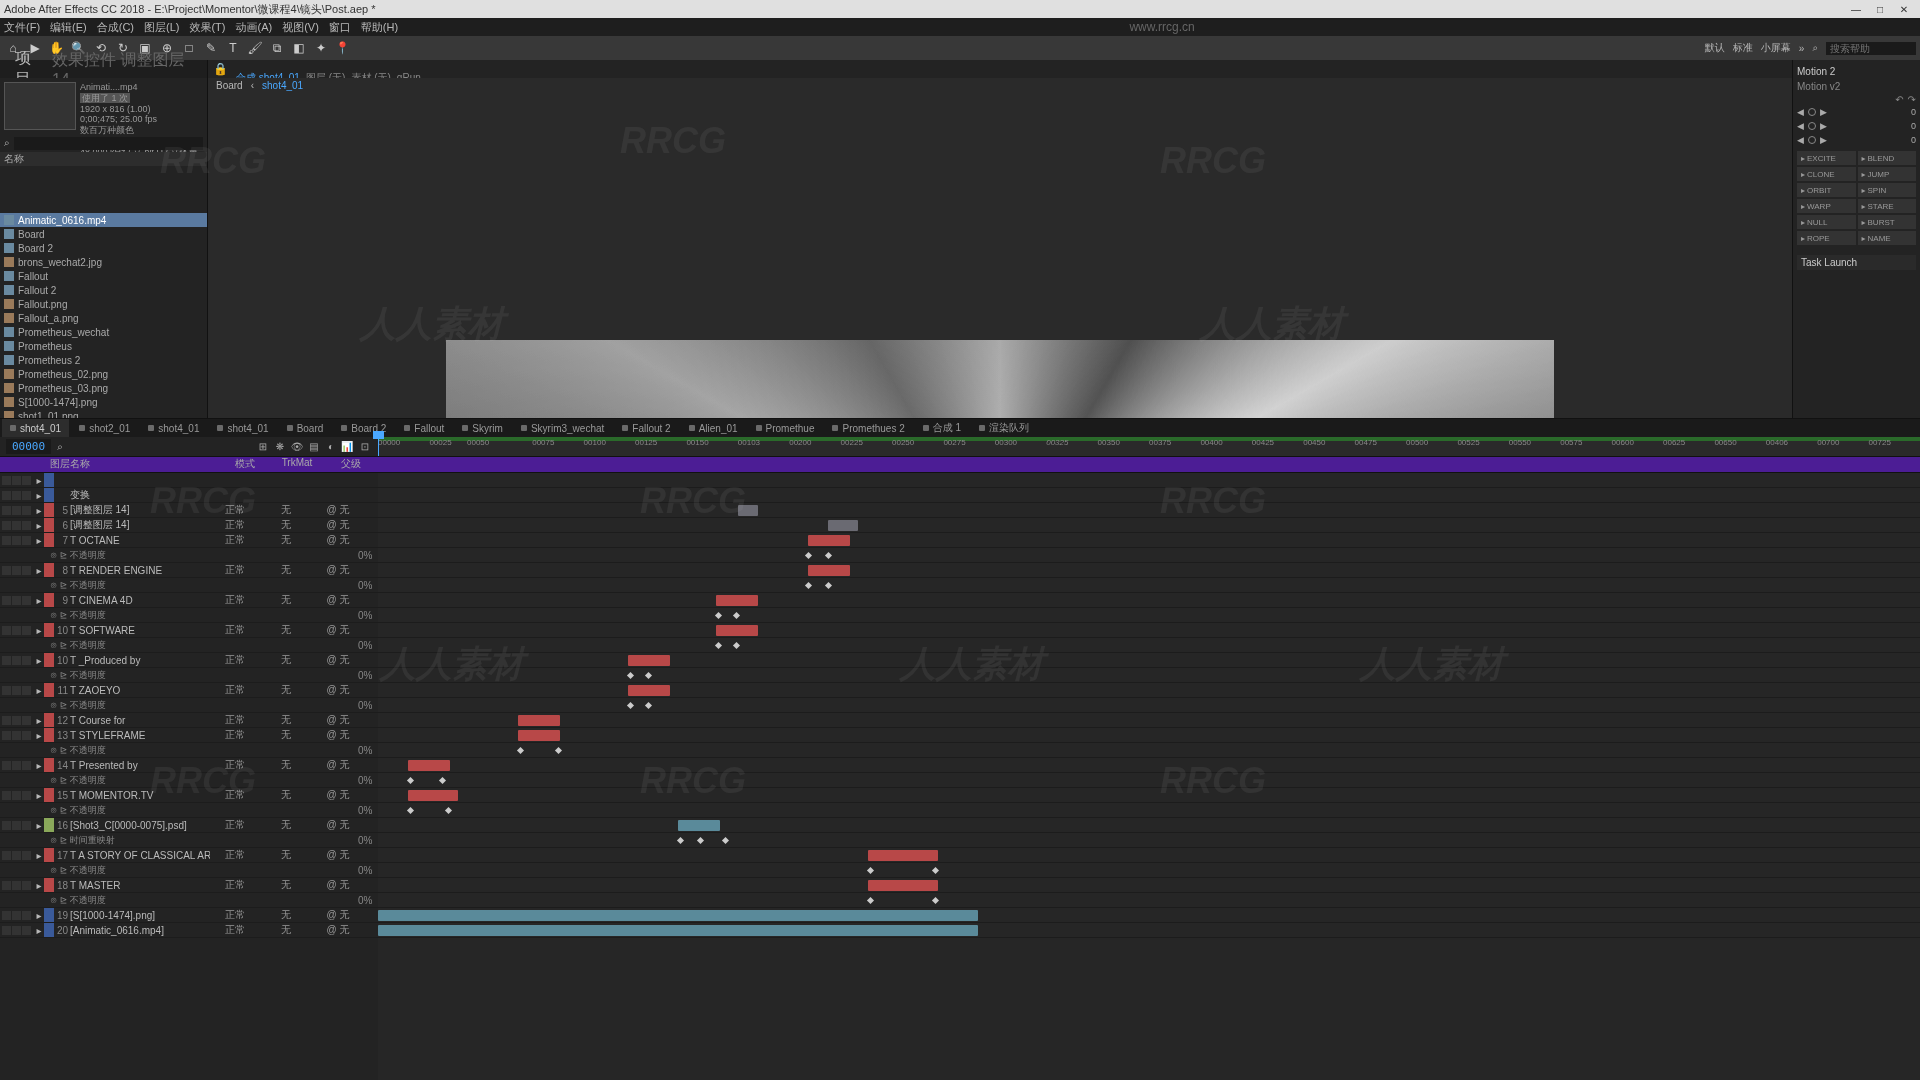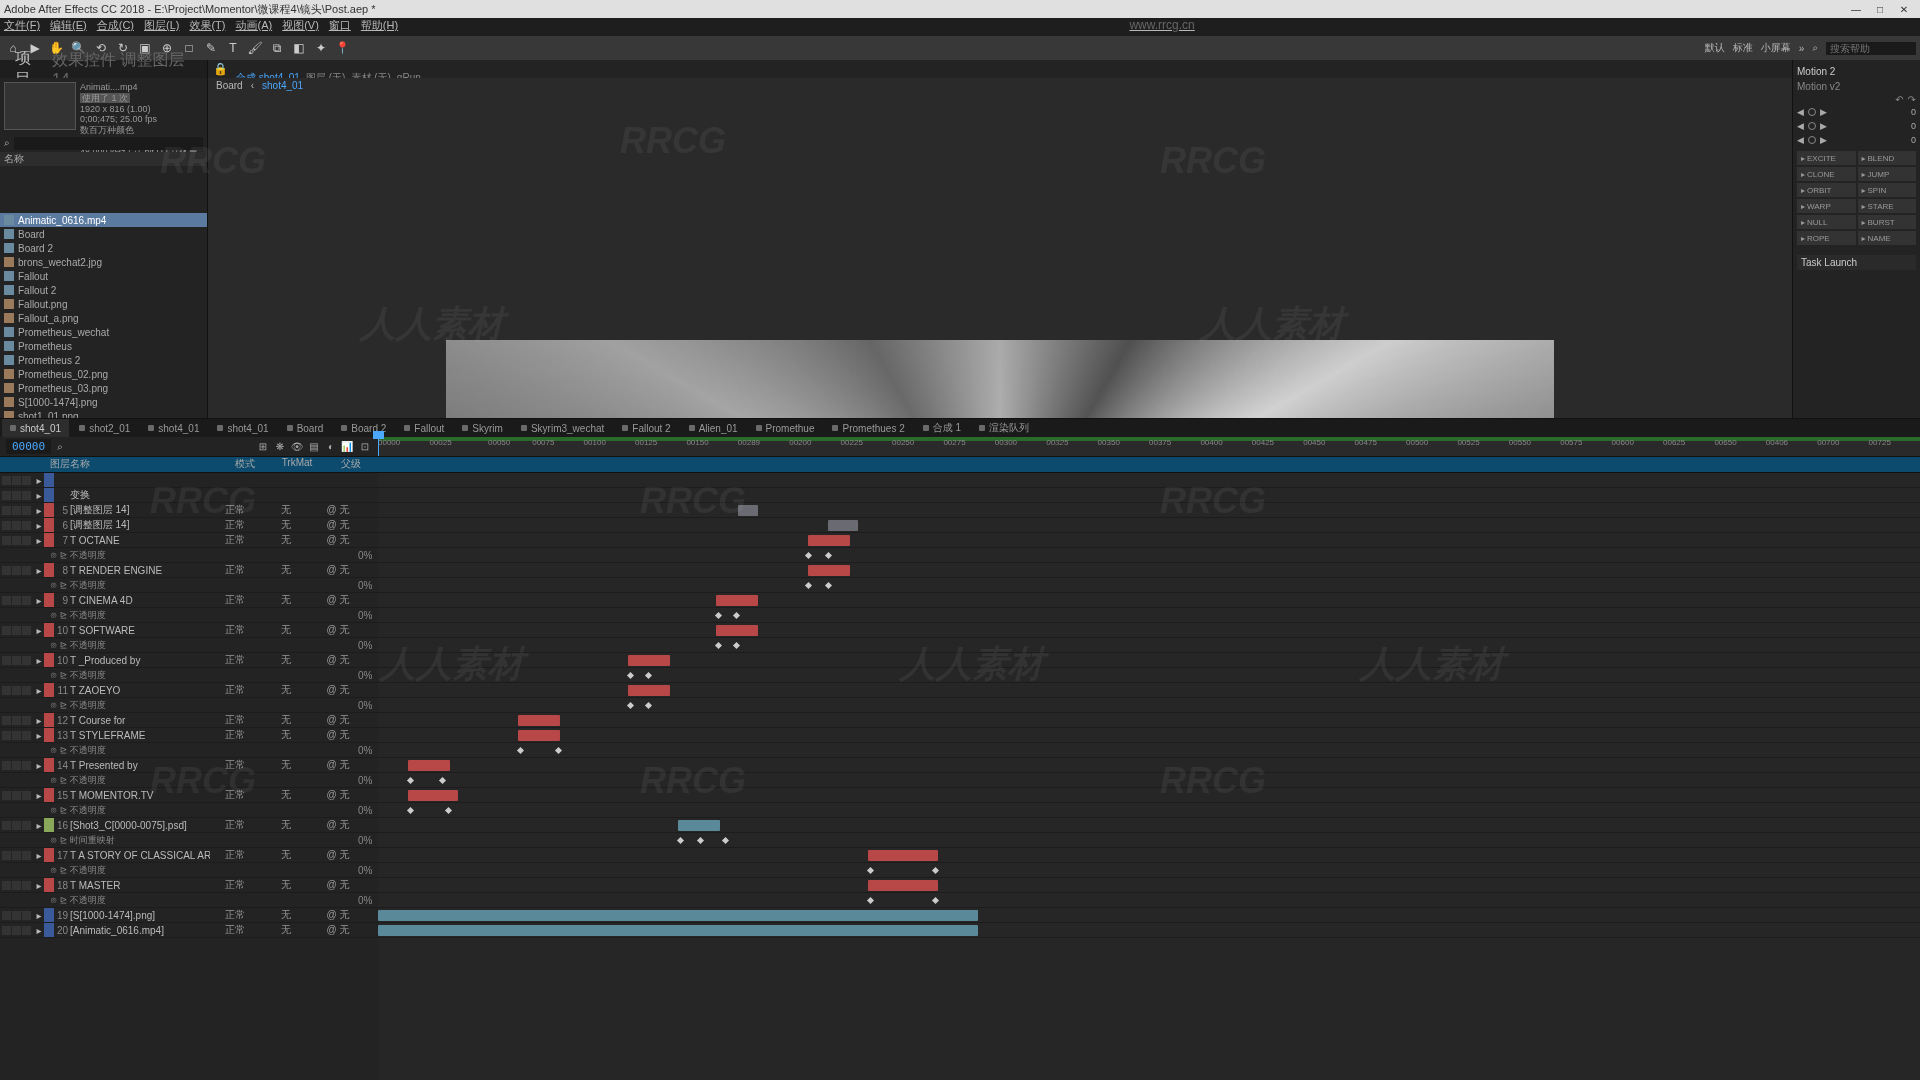--- a/index.html
+++ b/index.html
@@ -1,20 +1,20 @@
 <!DOCTYPE html>
 <html><head>
 <meta charset="utf-8">
 <style>
 * { margin:0; padding:0; box-sizing:border-box; font-family:"Microsoft YaHei",Arial,sans-serif; }
 body { background:#1e1e1e; color:#b8b8b8; font-size:10px; overflow:hidden; width:1920px; height:1080px; position:relative; }
 .titlebar { height:18px; background:#e0e0e0; color:#333; display:flex; align-items:center; padding:0 4px; font-size:11px; }
 .titlebar .title { flex:1; }
 .titlebar .wbtn { width:24px; text-align:center; font-size:10px; cursor:pointer; }
-.menubar { height:18px; background:#1e1e1e; display:flex; padding:0 4px; gap:10px;text-decoration:underline; }
+.menubar { height:18px; background:#1e1e1e; display:flex; align-items:center; padding:0 4px; gap:10px; }
 .menubar span { color:#b8b8b8; font-size:11px; cursor:pointer; }
 .toolbar { height:24px; background:#383838; display:flex; align-items:center; padding:0 4px; gap:4px; }
 .toolicon { width:18px; height:18px; display:flex; align-items:center; justify-content:center; color:#ccc; font-size:12px; }
 .toolbar-right { margin-left:auto; display:flex; gap:8px; align-items:center; }
 .main { display:flex; height:calc(100% - 18px - 18px - 24px); }
 .leftcol { width:208px; background:#232323; display:flex; flex-direction:column; border-right:1px solid #111; }
 .proj-tabs { height:18px; display:flex; align-items:center; padding:0 15px; font-size:16px; background:#1e1e1e; }
 .thumbblock { height:56px; display:flex; padding:4px; gap:4px; background:#232323; }
 .thumb { width:72px; height:48px; background:#333; border:1px solid #555; }
 .thumbinfo { flex:1; font-size:9px; color:#999; line-height:1.2; }
@@ -53,21 +53,21 @@
 .tl-tab.active { background:#2d2d2d; color:#ccc; }
 .tl-tab .dot { width:6px; height:6px; background:#6a6a6a; border-radius:1px; }
 .tl-header { height:20px; display:flex; background:#232323; border-bottom:1px solid #111; }
 .tl-left { width:378px; display:flex; align-items:center; padding:0 6px; gap:6px; }
 .tl-time { background:#1a1a1a; color:#4aa8ff; padding:1px 6px; font-size:11px; font-family:monospace; }
 .tl-search { flex:1; }
 .tl-icons { display:flex; gap:3px; }
 .tl-icon { width:14px; height:14px; display:flex; align-items:center; justify-content:center; color:#aaa; }
 .tl-ruler { flex:1; position:relative; background:#2a2a2a; display:flex; align-items:center; }
 .ruler-tick { position:absolute; font-size:8px; color:#888; top:1px; }
-.tl-cols { height:16px; display:flex; background:#0c4a6e; border-bottom:1px solid #111; font-size:10px; color:#aaa; }
+.tl-cols { height:16px; display:flex; background:#4c1d95; border-bottom:1px solid #111; font-size:10px; color:#aaa; }
 .tl-cols .c1 { width:50px; padding-left:4px; }
 .tl-cols .c2 { width:170px; }
 .tl-cols .c3 { width:50px; text-align:center; }
 .tl-cols .c4 { width:54px; text-align:center; }
 .tl-cols .c5 { width:54px; text-align:center; }
 .tl-body { flex:1; display:flex; overflow:hidden; }
 .layer-list { width:378px; overflow-y:auto; background:#232323; }
 .layer-row { height:15px; display:flex; align-items:center; font-size:10px; border-bottom:1px solid #1c1c1c; }
 .layer-row .lr-toggles { width:34px; display:flex; gap:1px; padding-left:2px; }
 .lr-toggle { width:9px; height:9px; background:#333; }
@@ -464,26 +464,26 @@
         <span class="tl-icon">◐</span>
         <span class="tl-icon">📊</span>
         <span class="tl-icon">⊡</span>
       </div>
     </div>
     <div class="tl-ruler" id="tl-ruler">
       <div class="playhead"></div>
       <div class="workarea"></div>
     <span class="ruler-tick" style="left: 0px;">00000</span>
         <span class="ruler-tick" style="left: 51.4px;">00025</span>
-        <span class="ruler-tick" style="left: 110px;">00050</span>
+        <span class="ruler-tick" style="left: 89px;">00050</span>
         <span class="ruler-tick" style="left: 154.2px;">00075</span>
         <span class="ruler-tick" style="left: 205.6px;">00100</span>
         <span class="ruler-tick" style="left: 257px;">00125</span>
         <span class="ruler-tick" style="left: 308.4px;">00150</span>
-        <span class="ruler-tick" style="left: 359.8px;">00289</span>
+        <span class="ruler-tick" style="left: 359.8px;">00103</span>
         <span class="ruler-tick" style="left: 411.2px;">00200</span>
         <span class="ruler-tick" style="left: 462.6px;">00225</span>
         <span class="ruler-tick" style="left: 514px;">00250</span>
         <span class="ruler-tick" style="left: 565.4px;">00275</span>
         <span class="ruler-tick" style="left: 616.8px;">00300</span>
         <span class="ruler-tick" style="left: 668.2px; font-style: italic;">00325</span>
         <span class="ruler-tick" style="left: 719.6px;">00350</span>
         <span class="ruler-tick" style="left: 771px;">00375</span>
         <span class="ruler-tick" style="left: 822.4px;">00400</span>
         <span class="ruler-tick" style="left: 873.8px;">00425</span>

